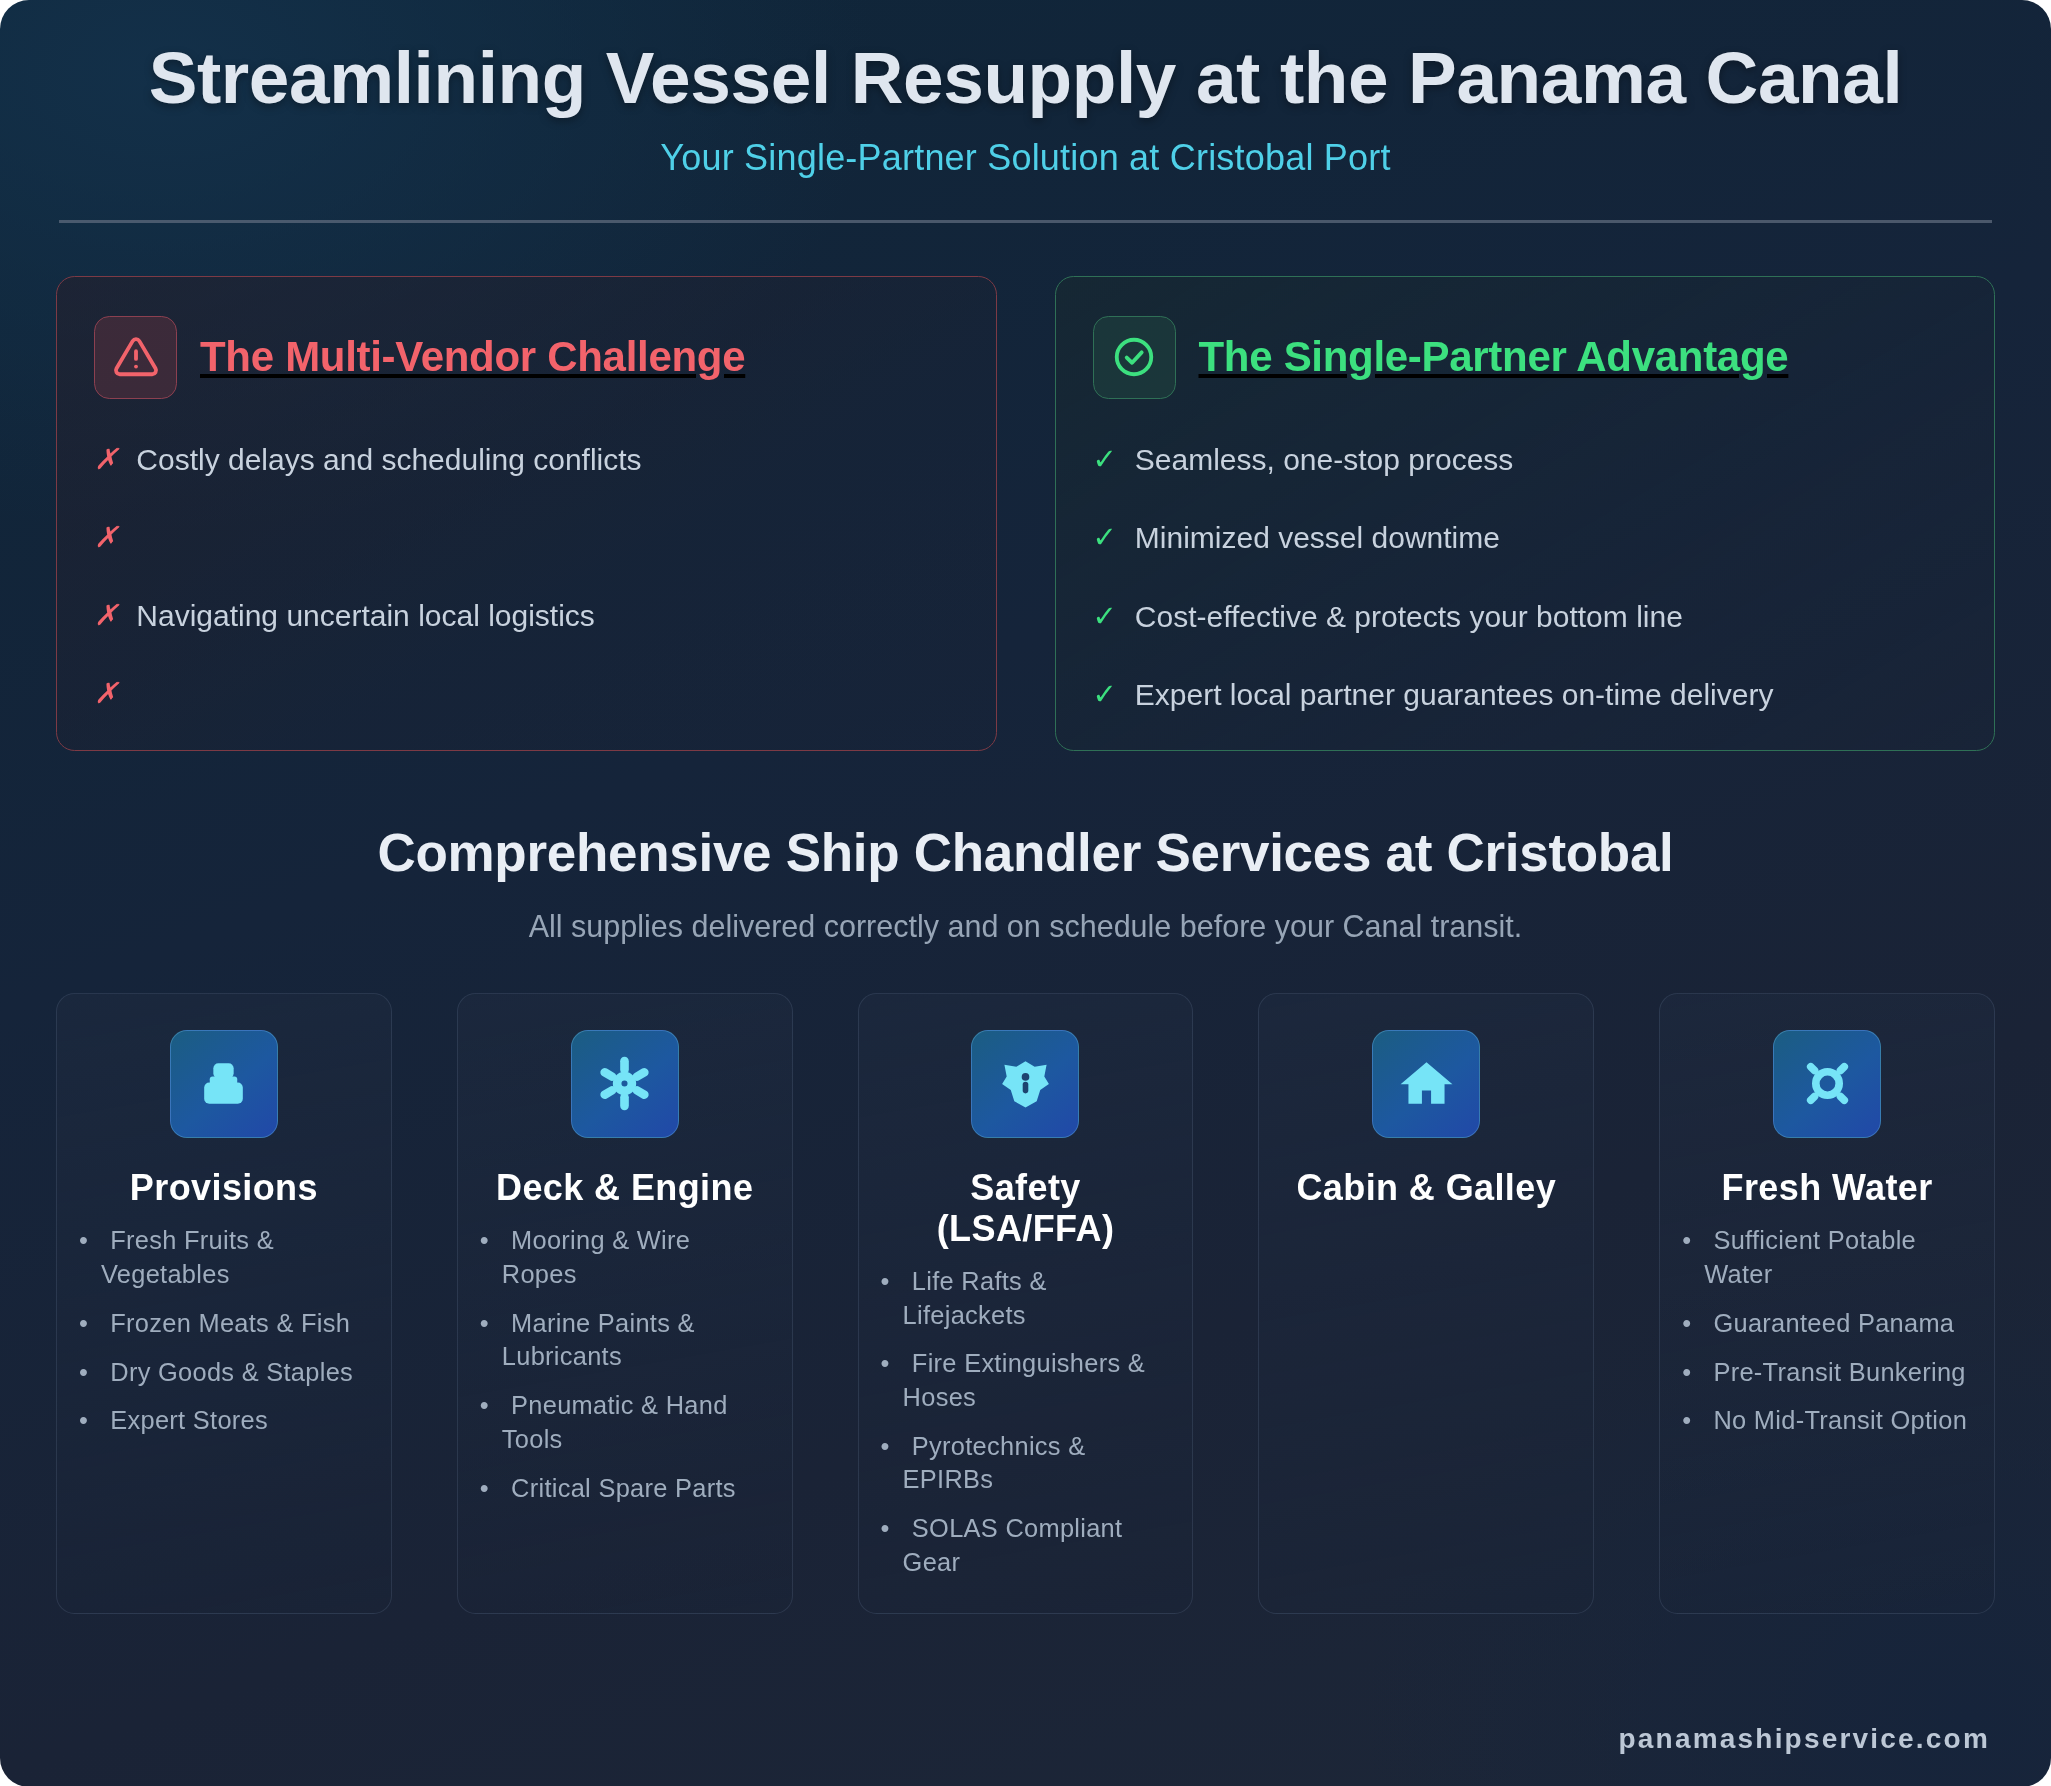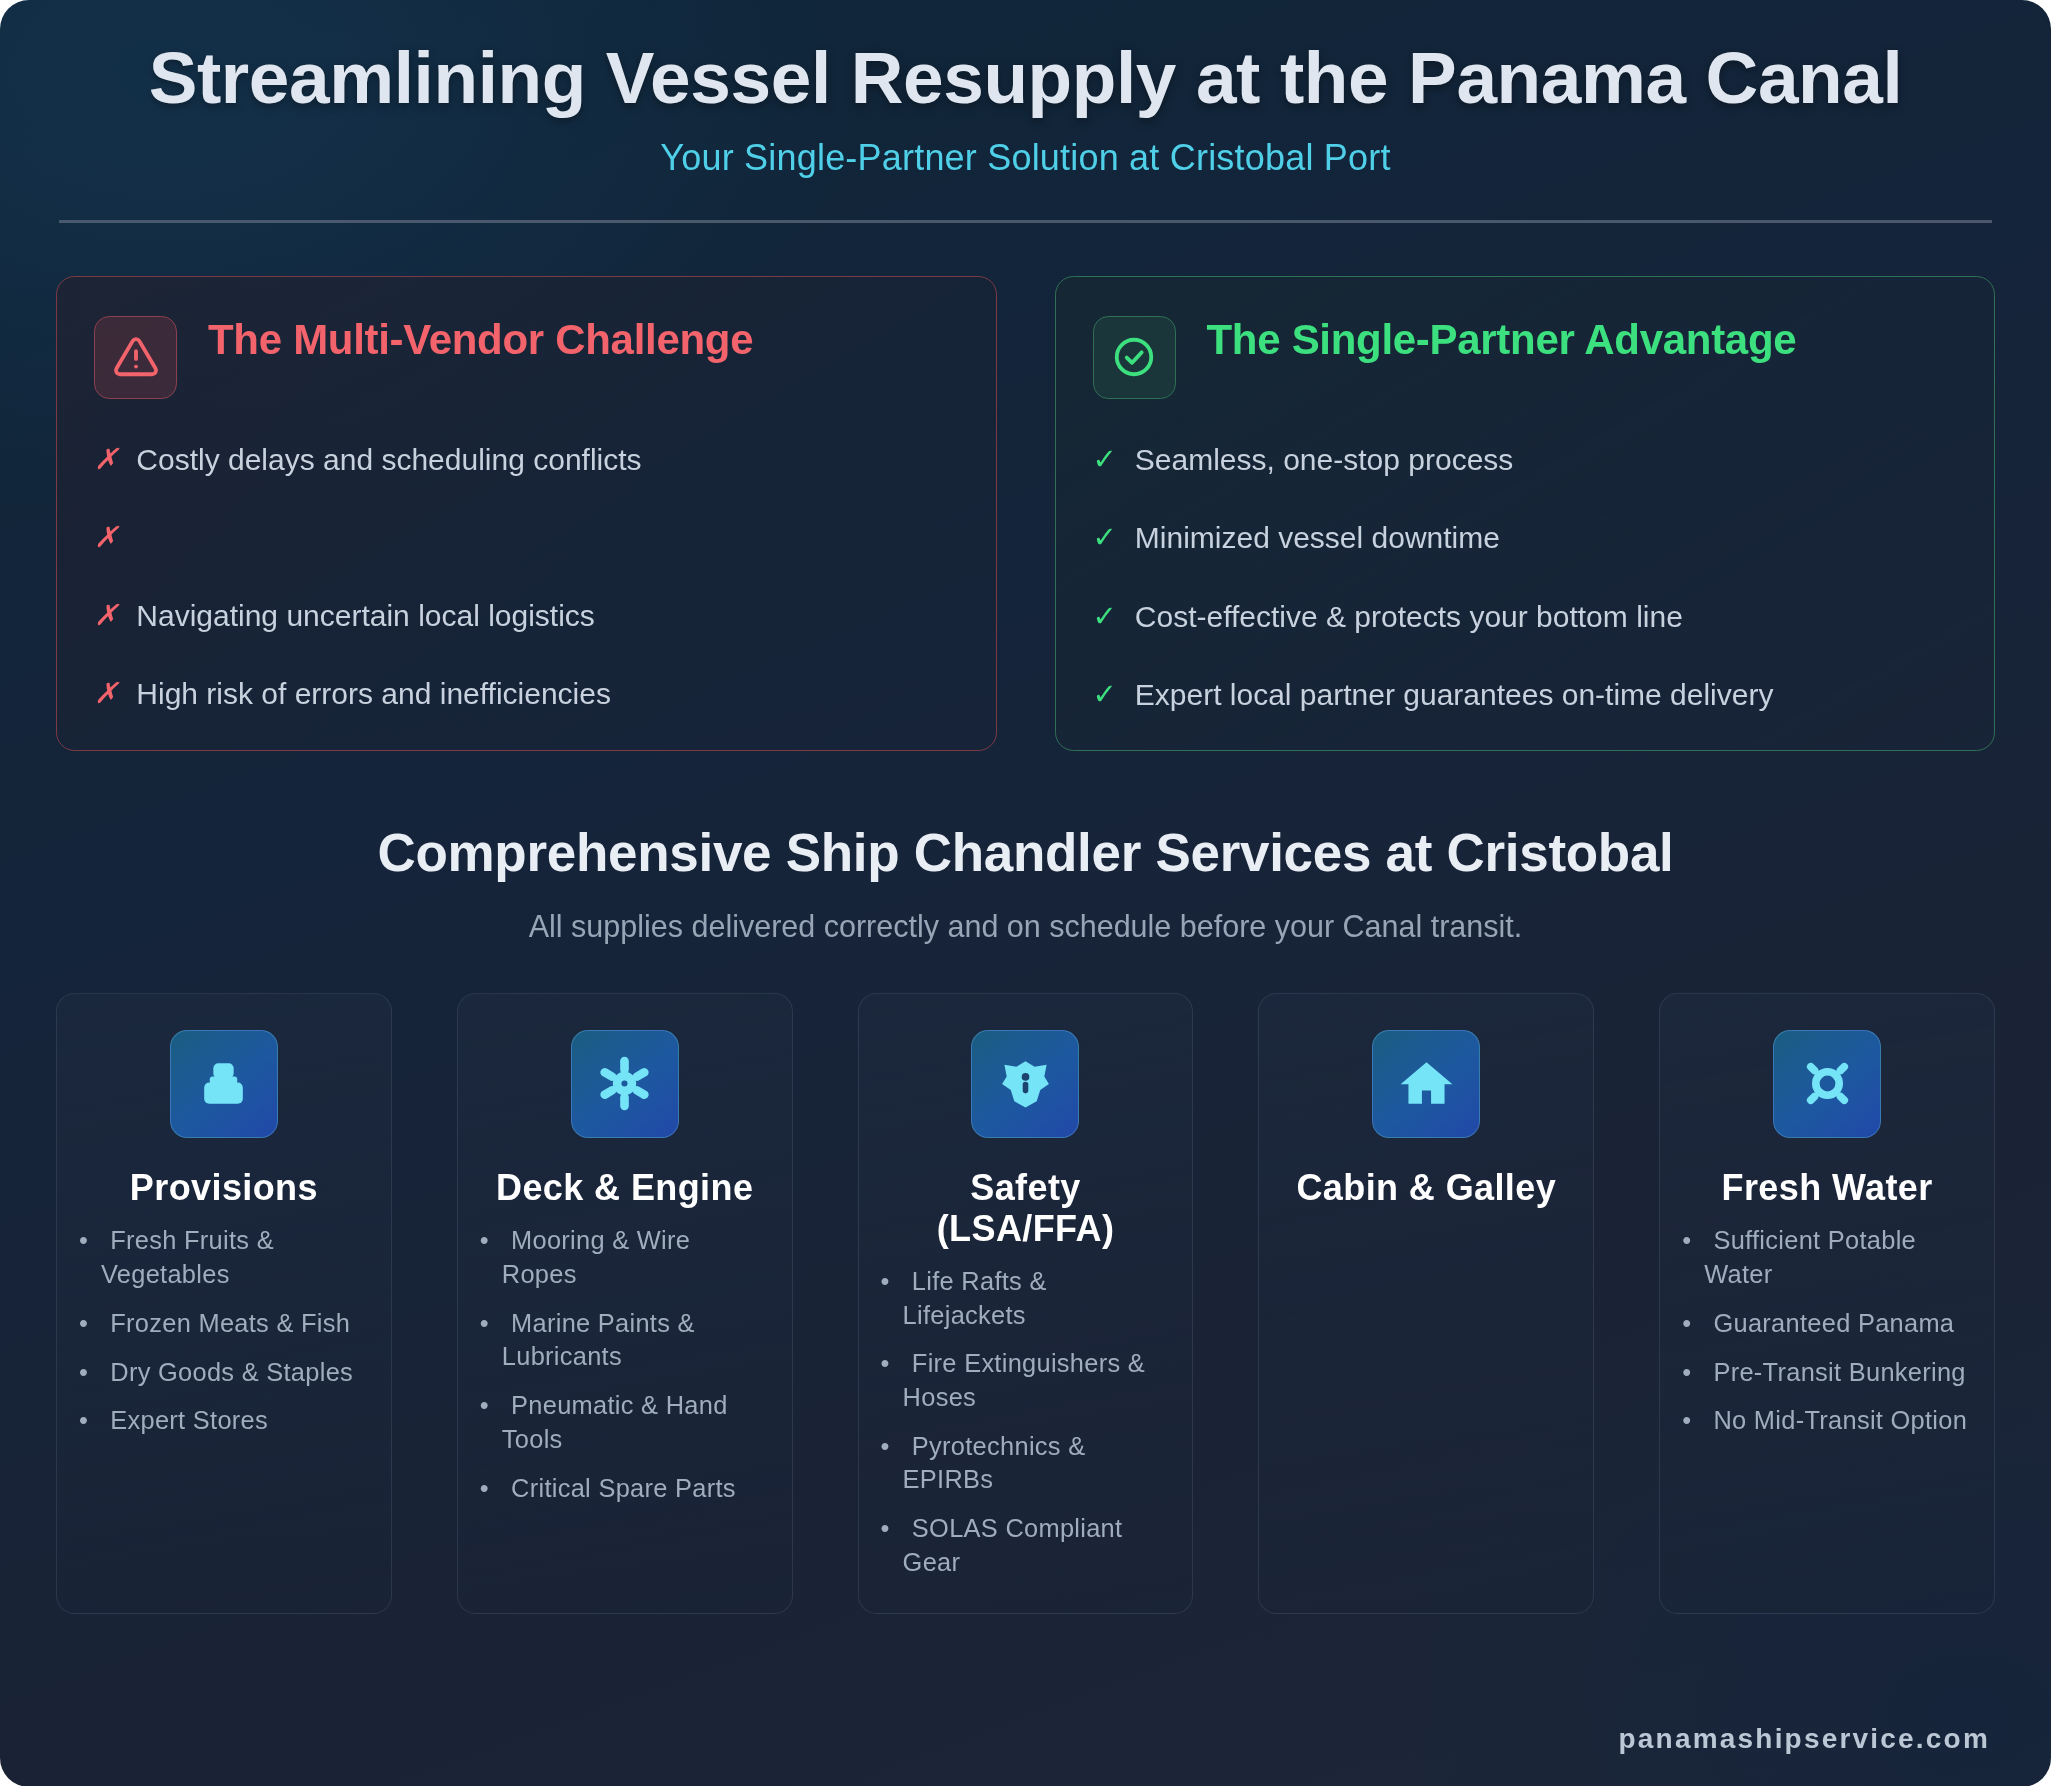--- a/index.html
+++ b/index.html
@@ -65,22 +65,24 @@
     border: 1.7px solid #7d3a45;
     background: linear-gradient(150deg, rgba(38,30,42,0.55) 0%, rgba(26,34,52,0.35) 60%, rgba(26,34,52,0.2) 100%);
   }
   .card-advantage {
     border: 1.7px solid #2f7056;
     background: linear-gradient(150deg, rgba(24,42,46,0.5) 0%, rgba(24,36,52,0.3) 60%, rgba(26,36,54,0.2) 100%);
   }
 
   .card-head {
     display: flex;
-    gap: 31px;
+    align-items: center;
+    gap: 23px;
     margin-bottom: 44px;
+    text-decoration: underline;
   }
   .badge-icon {
     width: 83px;
     height: 83px;
     border-radius: 15.3px;
     display: flex;
     align-items: center;
     justify-content: center;
     flex: 0 0 auto;
   }
@@ -226,21 +228,20 @@
         </li>
         <li>
           <span class="mark mark-x">✗</span>
         </li>
         <li>
           <span class="mark mark-x">✗</span>
           <span>Navigating uncertain local logistics</span>
         </li>
         <li>
           <span class="mark mark-x">✗</span>
-          <span>High risk of errors and inefficiencies</span>
         </li>
       </ul>
     </div>
 
     <div class="compare-card card-advantage">
       <div class="card-head">
         <div class="badge-icon badge-green">
           <svg width="46" height="46" viewBox="0 0 24 24" fill="none" stroke="#3ce07f" stroke-width="2" stroke-linecap="round" stroke-linejoin="round">
             <circle cx="12" cy="12" r="9"></circle>
             <polyline points="8.2,12.3 11,15 16,9.6"></polyline>

